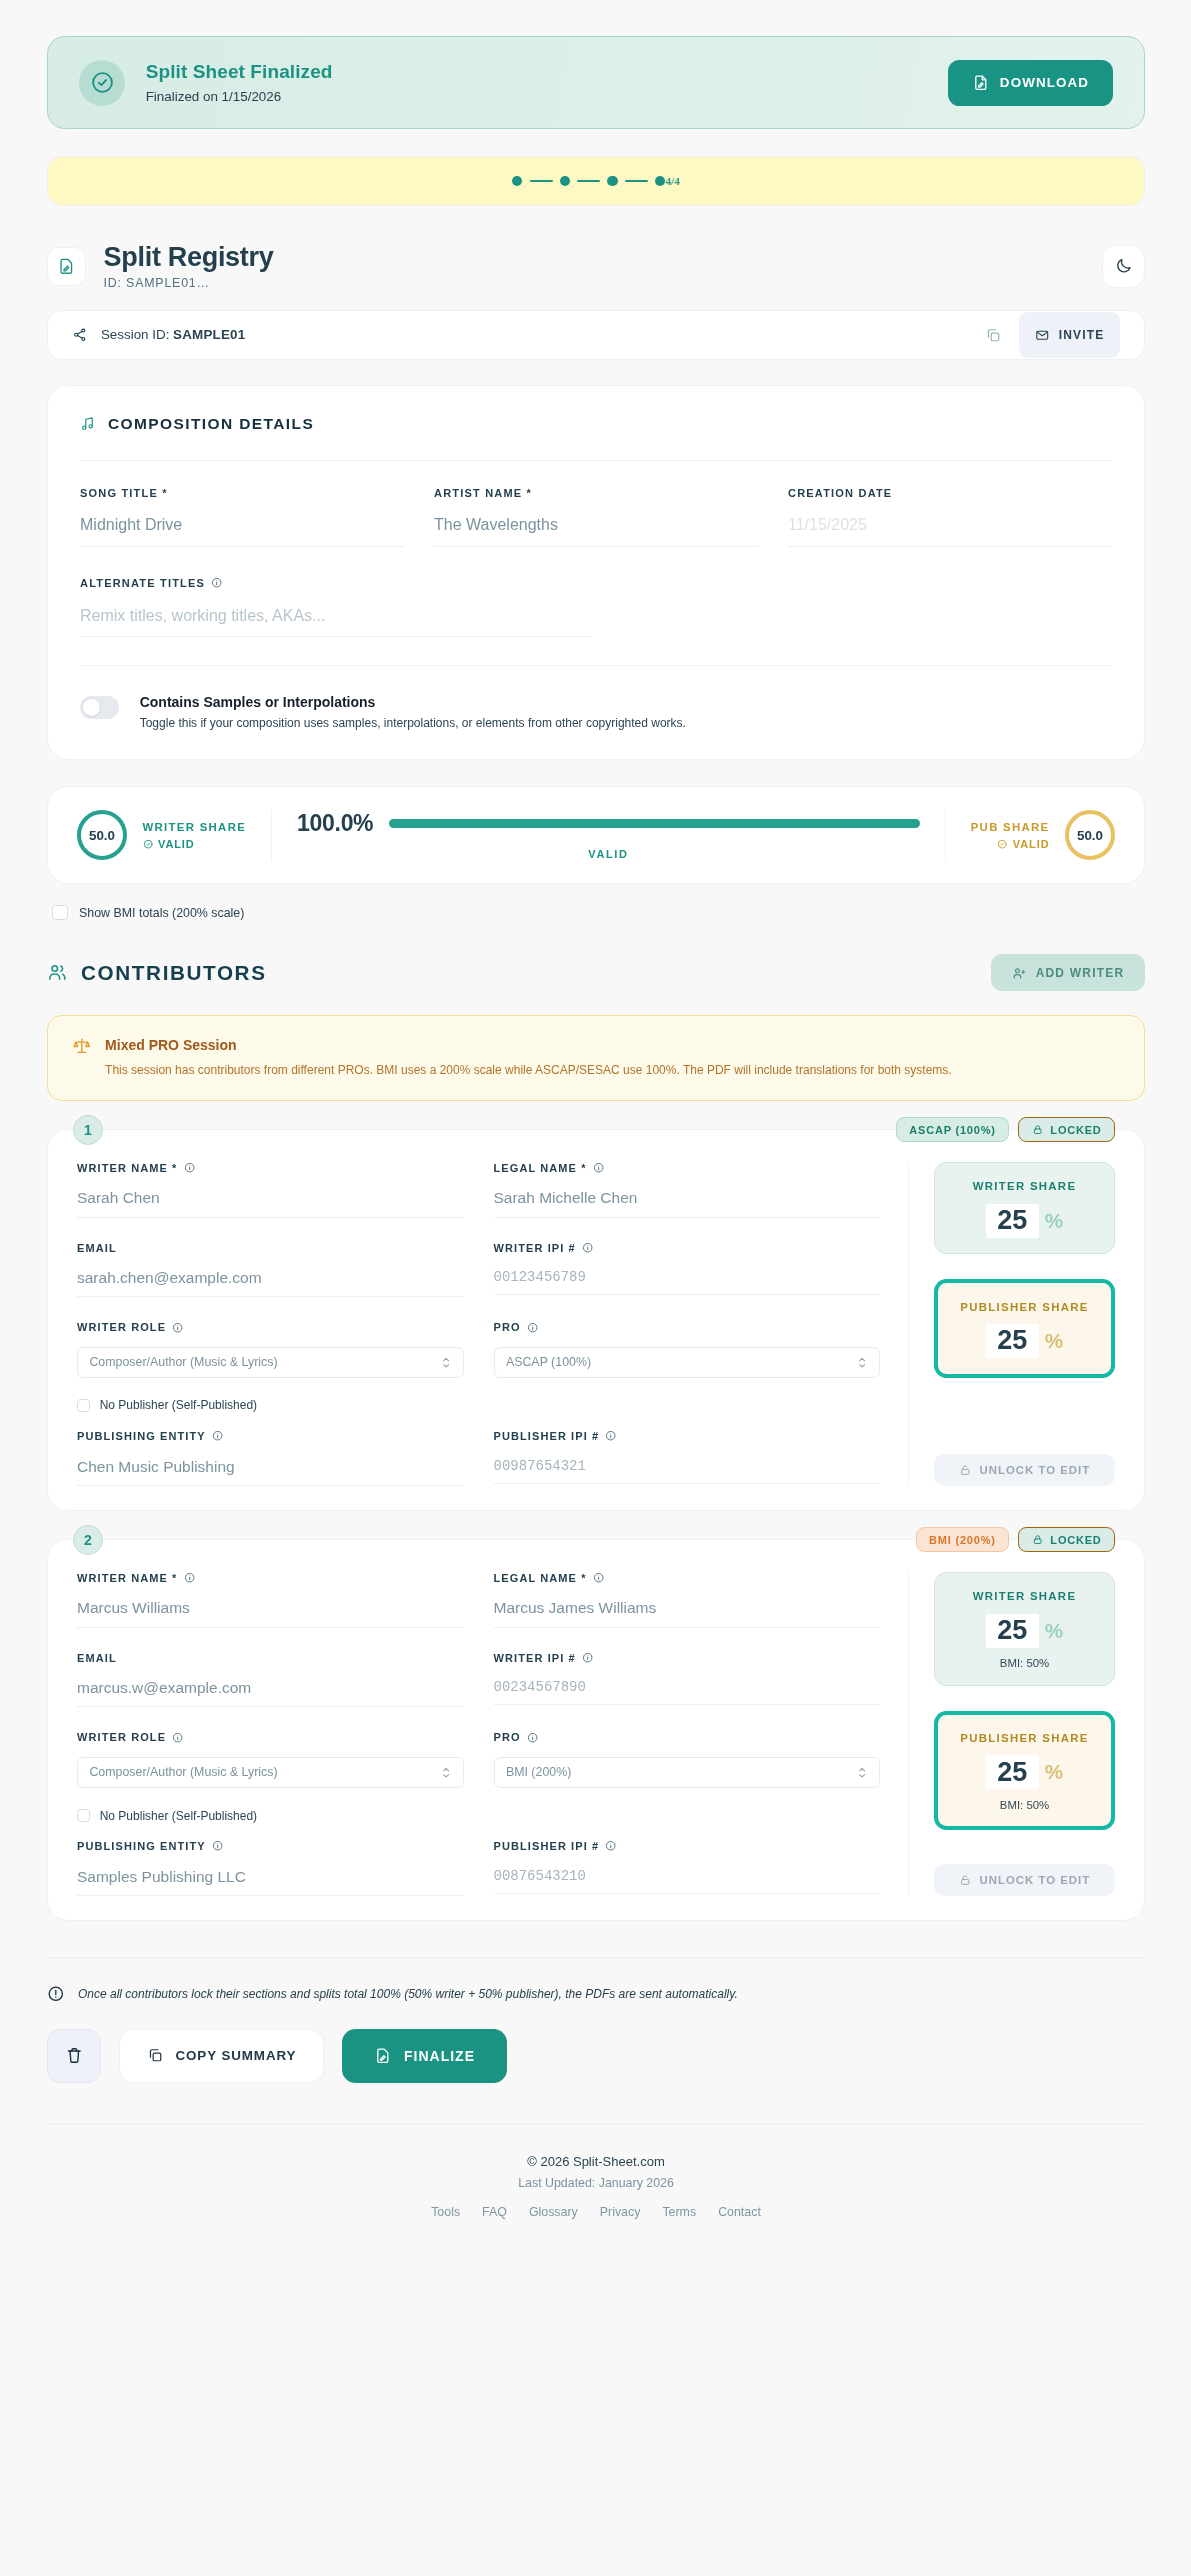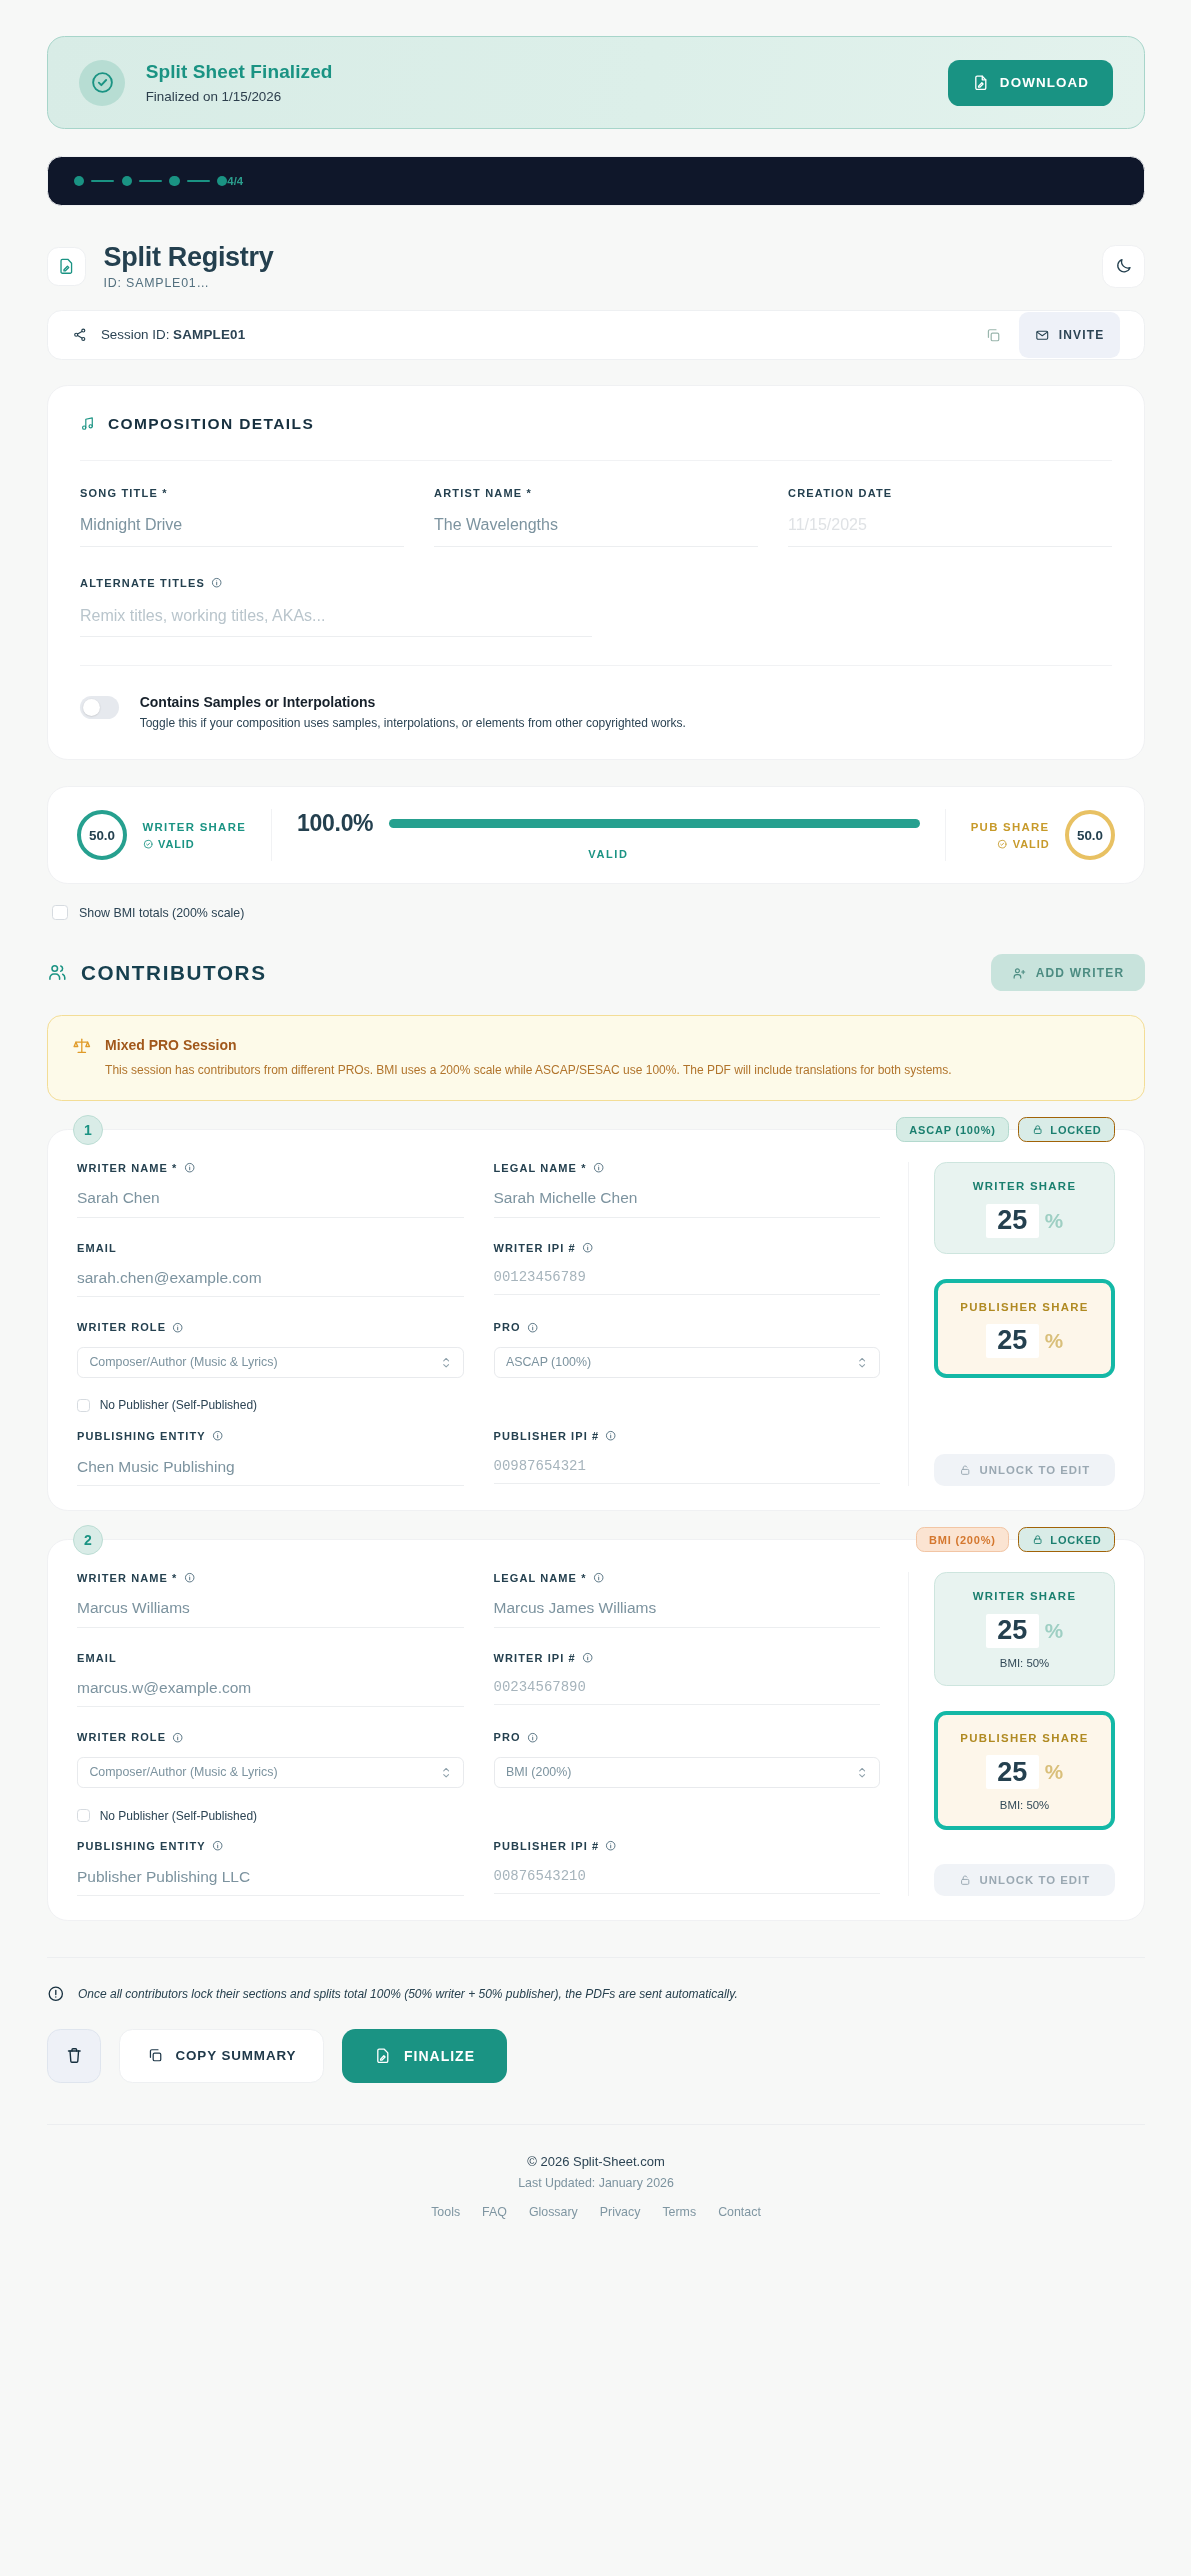--- a/index.html
+++ b/index.html
@@ -39,24 +39,25 @@
   .fb-sub { color: #2c3e4c; font-size: 13.4px; }
   .btn-download {
     background:#199383; color:#fff; border:none;
     border-radius: 11.4px; height: 46px; padding: 0 24px;
     font-size: 13.4px; font-weight: 700; letter-spacing: 1.1px;
     display:flex; align-items:center; gap: 10.3px; cursor:pointer;
   }
 
   
   .progress-bar {
-    margin-top: 27px; background:#0f172a; border:1px solid #eef0f2;
+    margin-top: 27px; background:#fef9c3; border:1px solid #eef0f2;
     border-radius: 14.5px; height: 50px;
-    display:flex; align-items:center; justify-content:flex-start;
+    display:flex; align-items:center; justify-content:center;
     padding: 0 26px;
+    font-family: Liberation Serif, serif;
   }
   .steps { display:flex; align-items:center; gap:0; }
   .step-dot { width:10.3px; height:10.3px; border-radius:50%; background:#1a9383; }
   .step-line { width:23px; height:2.6px; background:#1a9383; margin:0 7.2px; border-radius:1.6px;}
   .progress-count { color:#2b9c8c; font-size:11.4px; font-weight:700; }
 
   
   .registry-head {
     margin-top: 36px; display:flex; align-items:center; gap: 17.6px;
   }
@@ -799,21 +800,21 @@
           <div class="cc-field-label">
             <span>PUBLISHING ENTITY</span>
             <span>
                 <svg width="11.4" height="11.4" viewBox="0 0 24 24" fill="none" stroke="#4a6878" stroke-width="1.9">
                   <circle cx="12" cy="12" r="9"></circle>
                   <path d="M12 11v5.5" stroke-linecap="round"></path>
                   <circle cx="12" cy="7.8" r=".9" fill="#4a6878" stroke="none"></circle>
                 </svg>
               </span>
           </div>
-          <div class="cc-field-value" style="margin-bottom:0">Publisher Publishing LLC</div>
+          <div class="cc-field-value" style="margin-bottom:0">Samples Publishing LLC</div>
         </div>
         <div>
           <div class="cc-field-label">
             <span>PUBLISHER IPI #</span>
             <span>
                 <svg width="11.4" height="11.4" viewBox="0 0 24 24" fill="none" stroke="#4a6878" stroke-width="1.9">
                   <circle cx="12" cy="12" r="9"></circle>
                   <path d="M12 11v5.5" stroke-linecap="round"></path>
                   <circle cx="12" cy="7.8" r=".9" fill="#4a6878" stroke="none"></circle>
                 </svg>

